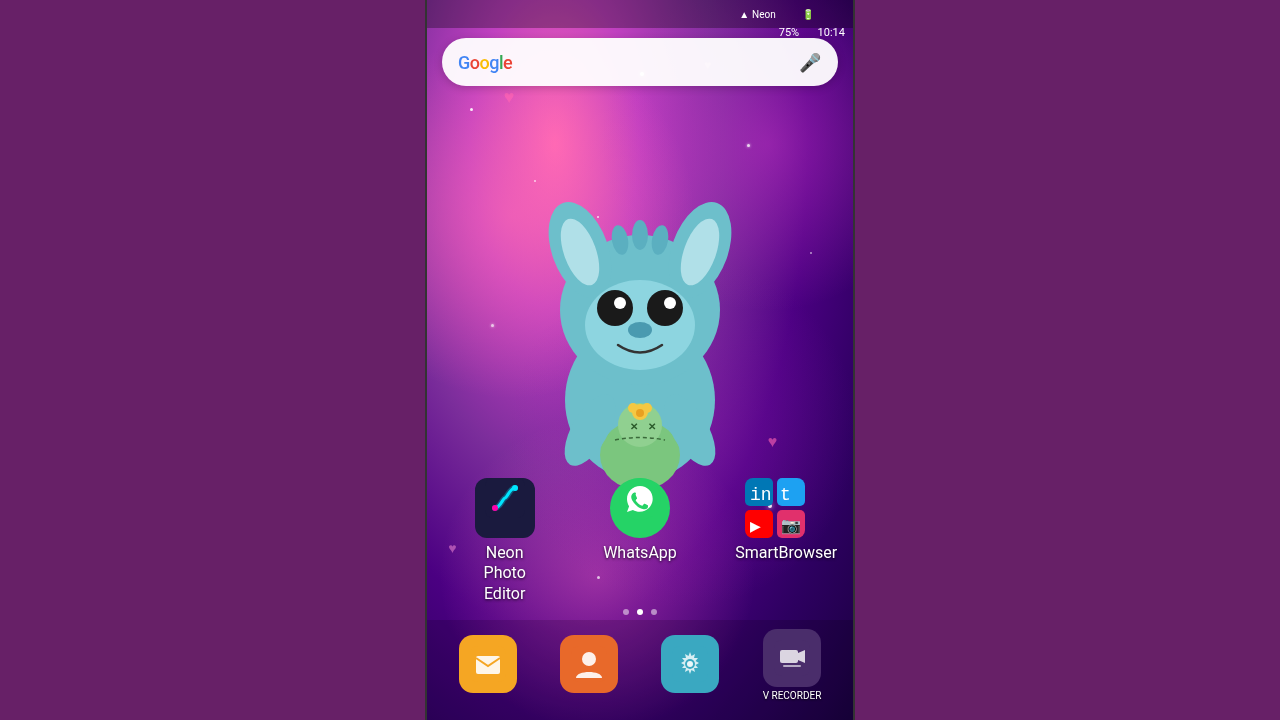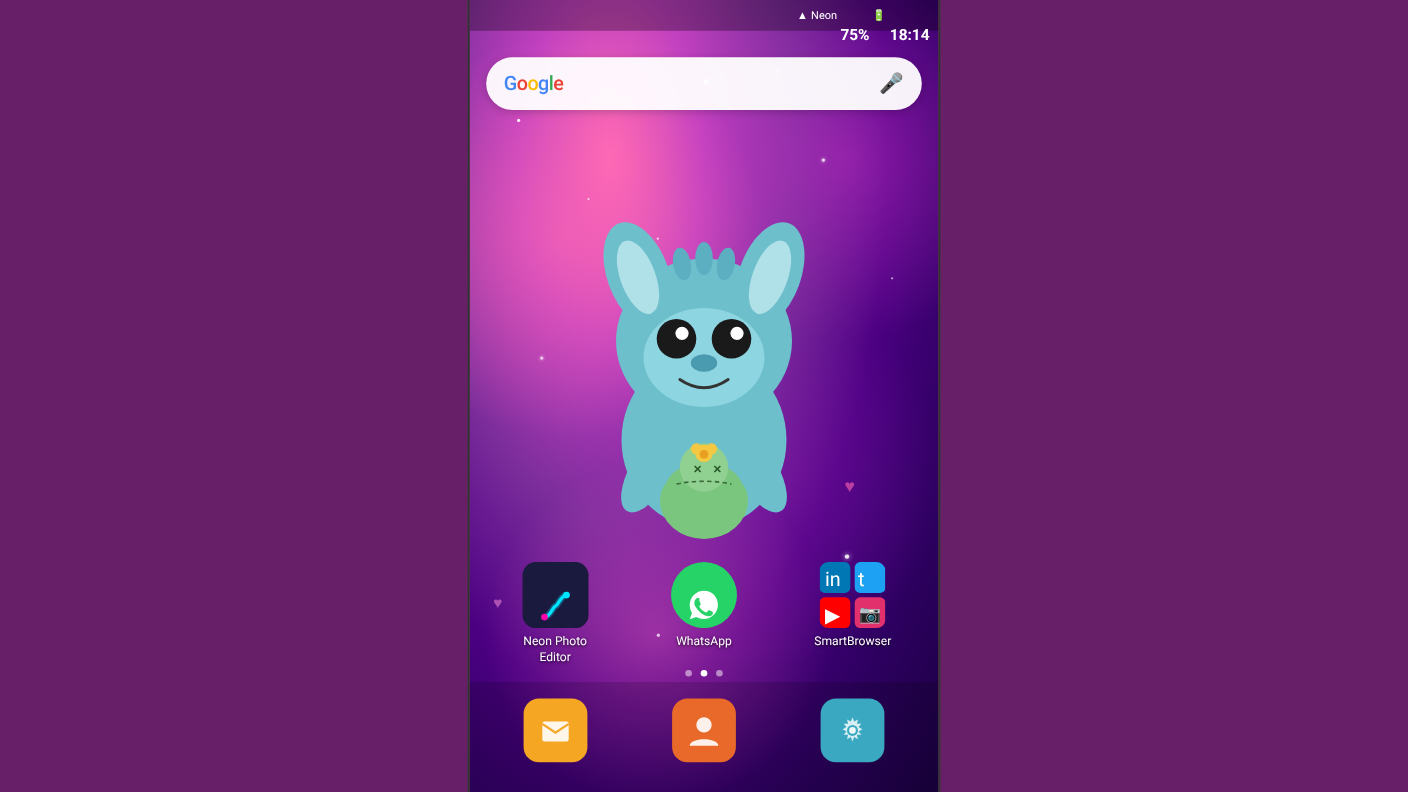--- a/index.html
+++ b/index.html
@@ -73,32 +73,32 @@
       padding: 0 8px;
       z-index: 100;
     }
     .status-icons {
       display: flex;
       align-items: center;
       gap: 3px;
     }
     .status-text {
       color: white;
-      font-size: 14px;
-      font-weight: bold;
+      font-size: 11px;
+      font-weight: normal;
       margin-top: 36px;
     }
     .status-icon {
       color: white;
       font-size: 10px;
     }
     
     .search-bar {
       position: absolute;
-      top: 52px;
+      top: 38px;
       left: 15px;
       right: 15px;
       height: 48px;
       background: rgba(255,255,255,0.95);
       border-radius: 24px;
       display: flex;
       align-items: center;
       padding: 0 16px;
       z-index: 100;
       box-shadow: 0 2px 8px rgba(0,0,0,0.2);
@@ -137,28 +137,29 @@
       flex-direction: column;
       align-items: center;
       width: 90px;
       cursor: pointer;
     }
     .app-icon {
       width: 60px;
       height: 60px;
       border-radius: 14px;
       display: flex;
-      align-items: flex-end;
+      align-items: flex-start;
       justify-content: center;
       margin-bottom: 5px;
       overflow: hidden;
+      font-family: Liberation Mono, monospace;
     }
     .app-label {
       color: white;
-      font-size: 11px;
+      font-size: 16px;
       text-align: center;
       text-shadow: 0 1px 3px rgba(0,0,0,0.8);
       line-height: 1.3;
       max-width: 80px;
     }
     
     .icon-neon {
       background: #1a1a3e;
       border-radius: 12px;
     }
@@ -319,21 +320,21 @@
       <circle cx="140" cy="253" r="4" fill="#e8a020"></circle>
     </svg>
   </div>
 
   <div class="status-bar">
     <div class="status-icons">
       <span class="status-icon">▲</span>
       <span class="status-icon">Neon</span>
       <span class="status-text">75%</span>
       <span class="status-icon">🔋</span>
-      <span class="status-text">18:14</span>
+      <span class="status-text">10:14</span>
     </div>
   </div>
 
   <div class="search-bar">
     <span class="google-logo">
       <span class="g-blue">G</span><span class="g-red">o</span><span class="g-yellow">o</span><span class="g-blue">g</span><span class="g-green">l</span><span class="g-red">e</span>
     </span>
     <span class="mic-icon">🎤</span>
   </div>
 
@@ -419,15 +420,26 @@
           <rect width="36" height="36" rx="8" fill="#3aa8c1"></rect>
 
           <circle cx="18" cy="18" r="5" fill="white" opacity="0.9"></circle>
           <path d="M18 6 L19.5 10 L23 8 L22 12 L26 12 L23.5 15 L27 17 L23.5 19 L26 22 L22 22 L23 26 L19.5 24 L18 28 L16.5 24 L13 26 L14 22 L10 22 L12.5 19 L9 17 L12.5 15 L10 12 L14 12 L13 8 L16.5 10 Z" fill="white" opacity="0.8"></path>
           <circle cx="18" cy="18" r="5" fill="#3aa8c1"></circle>
           <circle cx="18" cy="18" r="3" fill="white" opacity="0.9"></circle>
         </svg>
       </div>
     </div>
 
+    <div class="dock-item">
+      <div class="dock-icon icon-vrecorder">
+        <svg width="36" height="36" viewBox="0 0 36 36" xmlns="http://www.w3.org/2000/svg">
+          <rect width="36" height="36" rx="8" fill="#4a2d6b"></rect>
+          <rect x="6" y="10" width="18" height="13" rx="2" fill="white" opacity="0.8"></rect>
+          <path d="M24 13 L31 10 L31 23 L24 20 Z" fill="white" opacity="0.8"></path>
+          <rect x="9" y="25" width="18" height="2" rx="1" fill="white" opacity="0.6"></rect>
+        </svg>
+      </div>
+      <span class="dock-label">V RECORDER</span>
+    </div>
   </div>
 
 </div>
 
 </body></html>

